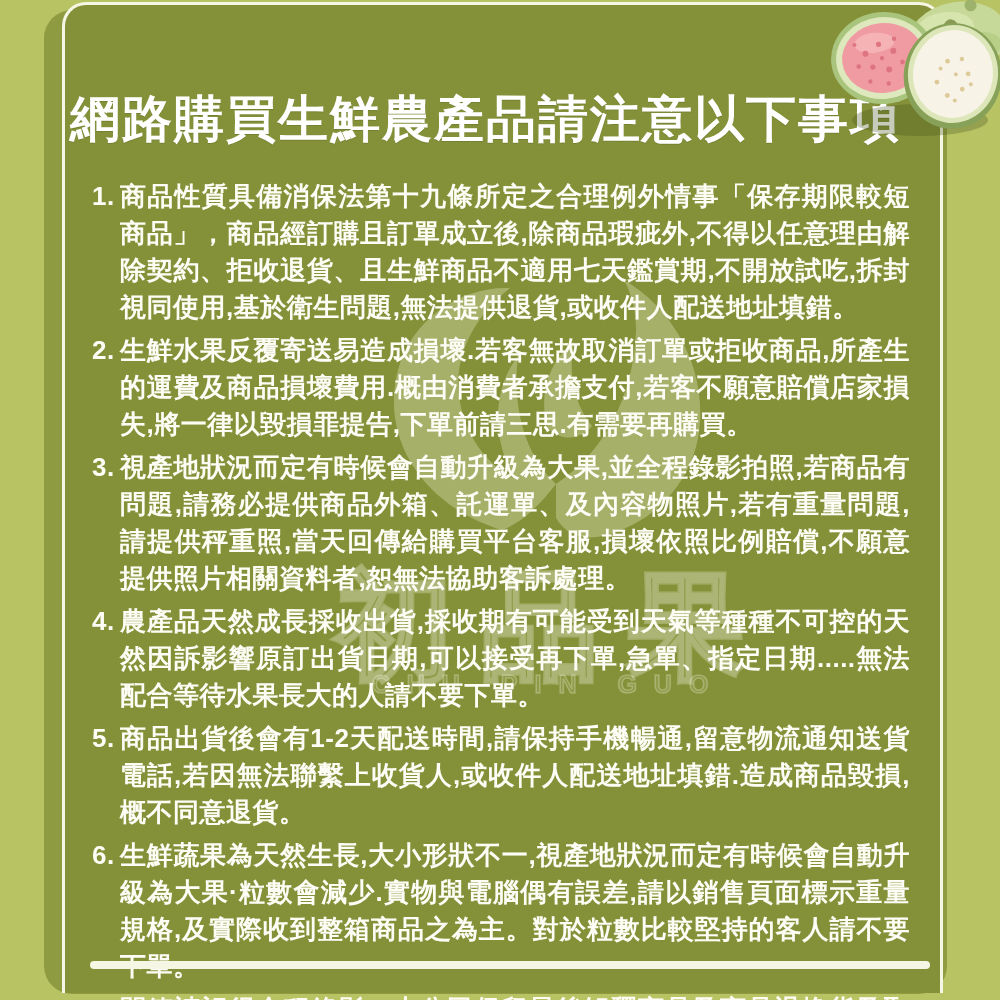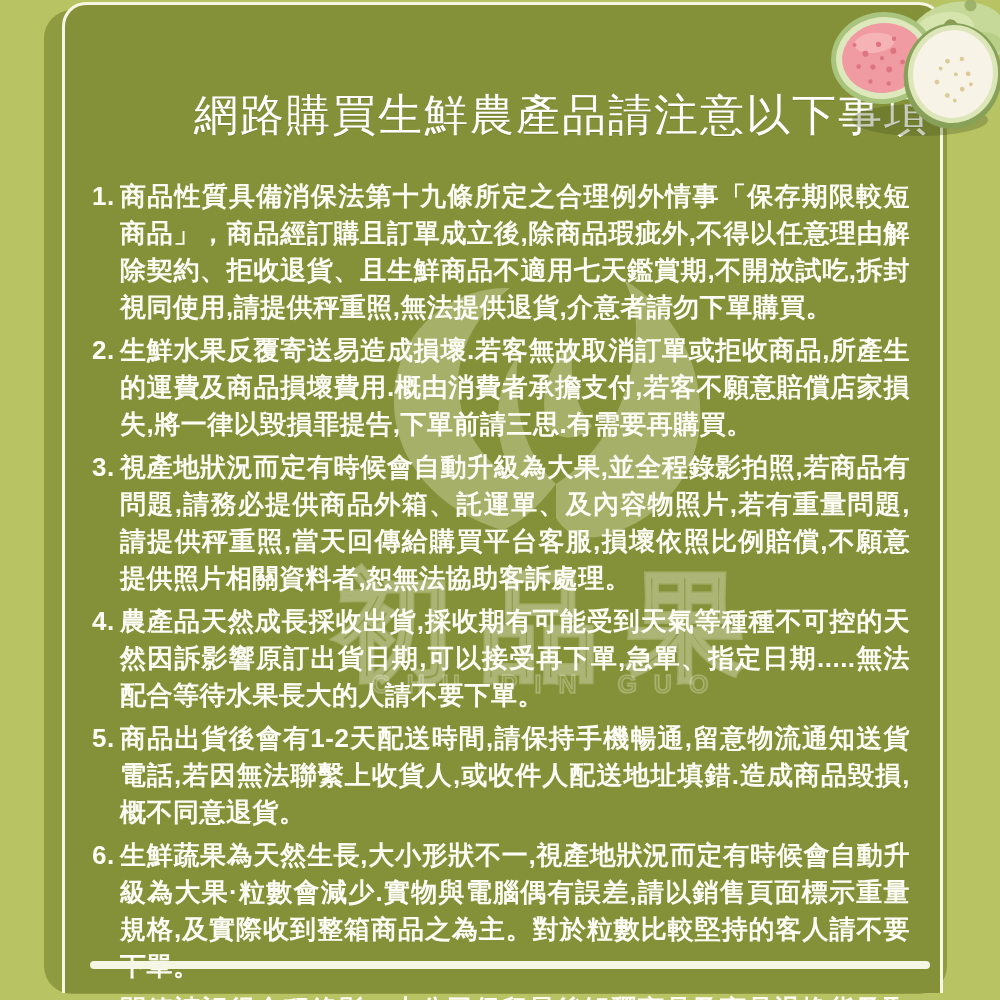--- a/index.html
+++ b/index.html
@@ -15,21 +15,21 @@
   }
   
   .panel{
     position:absolute;left:62px;top:2px;width:875px;height:988px;
     background:#859138;
     border:3px solid #f5f6e3;border-bottom:none;
     border-radius:24px 24px 0 0;
   }
   .page-title{
     position:absolute;left:70px;top:86px;width:860px;
-    text-align:right;color:#ffffff;font-size:44px;font-weight:400;
+    text-align:left;color:#ffffff;font-size:50px;font-weight:700;
     letter-spacing:2px;white-space:nowrap;
     text-shadow:0 1px 0 rgba(90,100,40,.35);
   }
   .notice-list{
     position:absolute;left:92px;top:178px;width:818px;
     list-style:none;margin:0;padding:0;
   }
   .notice-item{
     position:relative;padding-left:28px;margin:0 0 6px 0;
     font-size:26px;line-height:37px;font-weight:bold;color:#fdfdf6;
@@ -83,21 +83,21 @@
   </svg>
 
   <div class="wm-cn">初品果</div>
   <div class="wm-en">CHU PIN GUO</div>
 
   <div class="page-title">網路購買生鮮農產品請注意以下事項</div>
 
   <ul class="notice-list">
     <li class="notice-item">
       <span class="notice-num">1.</span>
-      <span>商品性質具備消保法第十九條所定之合理例外情事「保存期限較短商品」，商品經訂購且訂單成立後,除商品瑕疵外,不得以任意理由解除契約、拒收退貨、且生鮮商品不適用七天鑑賞期,不開放試吃,拆封視同使用,請提供秤重照,無法提供退貨,介意者請勿下單購買。</span>
+      <span>商品性質具備消保法第十九條所定之合理例外情事「保存期限較短商品」，商品經訂購且訂單成立後,除商品瑕疵外,不得以任意理由解除契約、拒收退貨、且生鮮商品不適用七天鑑賞期,不開放試吃,拆封視同使用,基於衛生問題,無法提供退貨,或收件人配送地址填錯。</span>
     </li>
     <li class="notice-item">
       <span class="notice-num">2.</span>
       <span>生鮮水果反覆寄送易造成損壞.若客無故取消訂單或拒收商品,所產生的運費及商品損壞費用.概由消費者承擔支付,若客不願意賠償店家損失,將一律以毀損罪提告,下單前請三思.有需要再購買。</span>
     </li>
     <li class="notice-item">
       <span class="notice-num">3.</span>
       <span>視產地狀況而定有時候會自動升級為大果,並全程錄影拍照,若商品有問題,請務必提供商品外箱、託運單、及內容物照片,若有重量問題,請提供秤重照,當天回傳給購買平台客服,損壞依照比例賠償,不願意提供照片相關資料者,恕無法協助客訴處理。</span>
     </li>
     <li class="notice-item">

